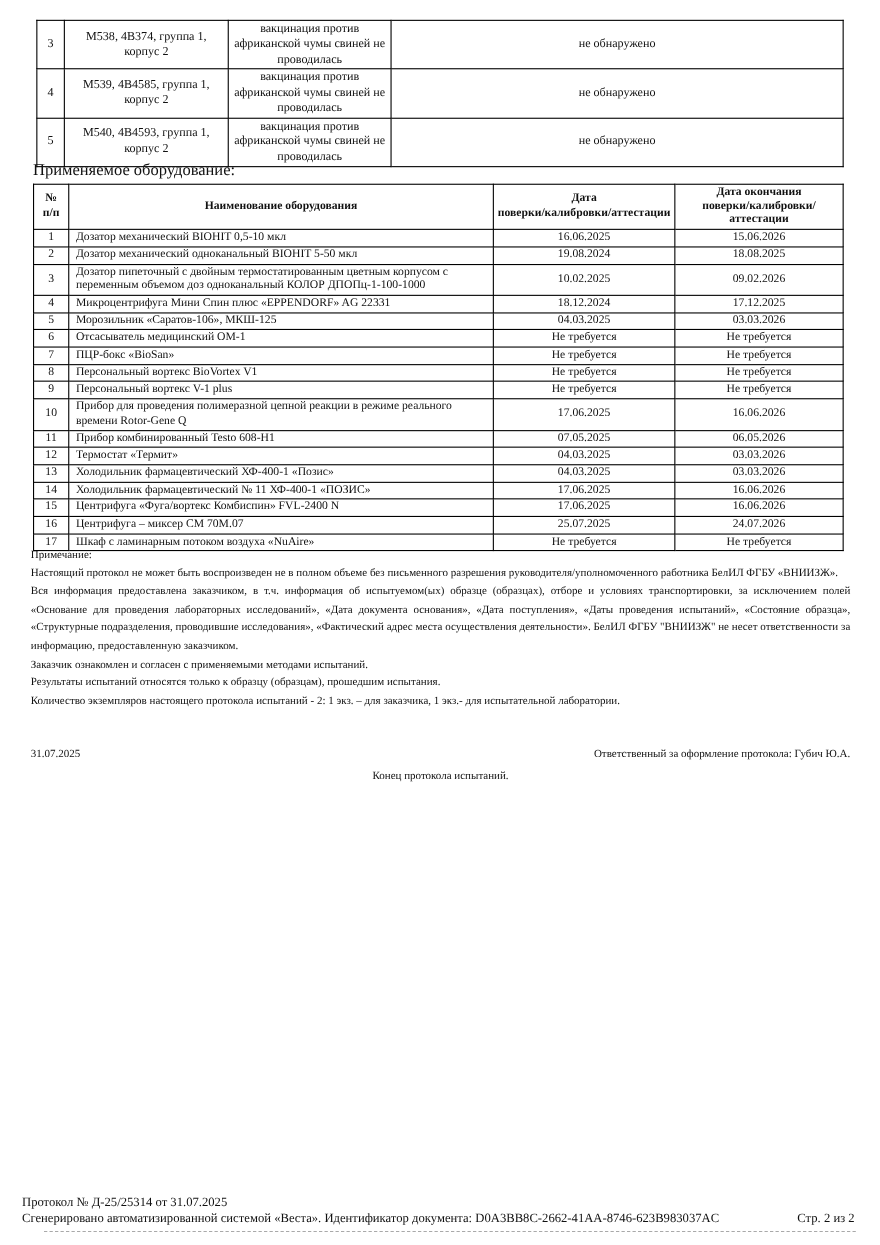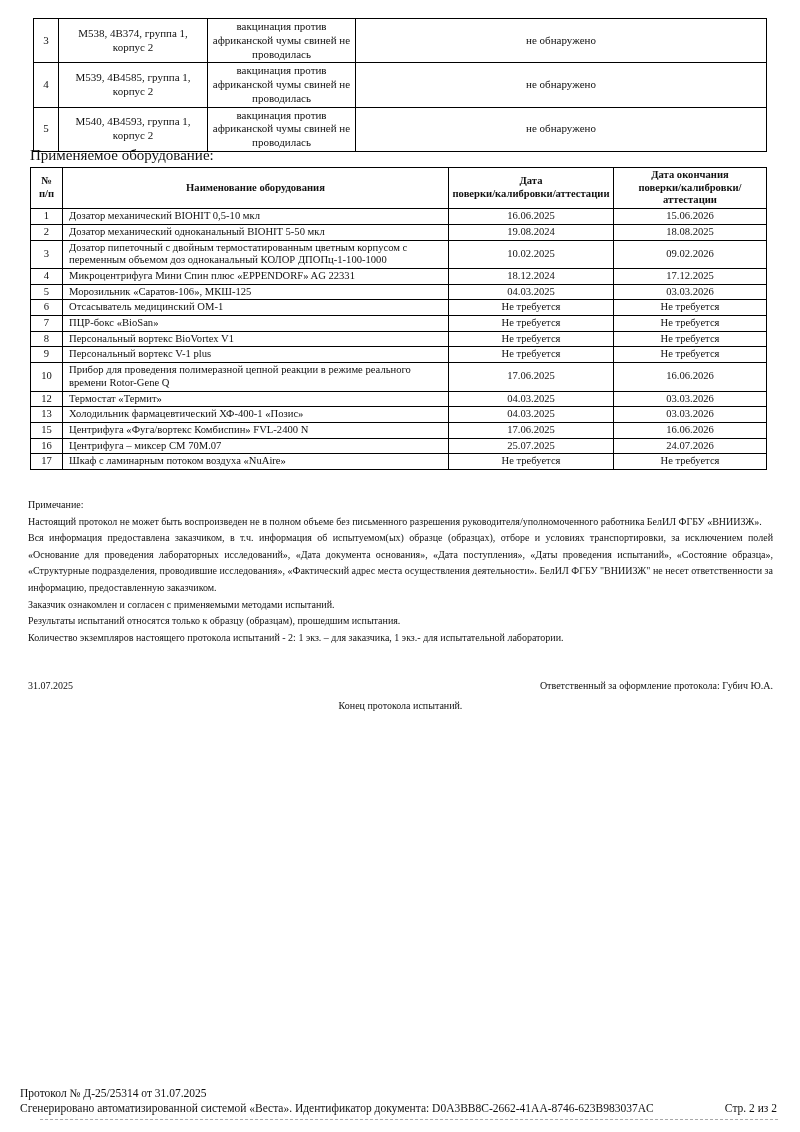--- a/index.html
+++ b/index.html
@@ -175,30 +175,42 @@
           <td>Не требуется</td>
           <td>Не требуется</td>
         </tr>
         <tr>
           <td>10</td>
           <td>Прибор для проведения полимеразной цепной реакции в режиме реального времени Rotor-Gene Q</td>
           <td>17.06.2025</td>
           <td>16.06.2026</td>
         </tr>
         <tr>
+          <td>11</td>
+          <td>Прибор комбинированный Testo 608-Н1</td>
+          <td>07.05.2025</td>
+          <td>06.05.2026</td>
+        </tr>
+        <tr>
           <td>12</td>
           <td>Термостат «Термит»</td>
           <td>04.03.2025</td>
           <td>03.03.2026</td>
         </tr>
         <tr>
           <td>13</td>
           <td>Холодильник фармацевтический ХФ-400-1 «Позис»</td>
           <td>04.03.2025</td>
           <td>03.03.2026</td>
+        </tr>
+        <tr>
+          <td>14</td>
+          <td>Холодильник фармацевтический № 11 ХФ-400-1 «ПОЗИС»</td>
+          <td>17.06.2025</td>
+          <td>16.06.2026</td>
         </tr>
         <tr>
           <td>15</td>
           <td>Центрифуга «Фуга/вортекс Комбиспин» FVL-2400 N</td>
           <td>17.06.2025</td>
           <td>16.06.2026</td>
         </tr>
         <tr>
           <td>16</td>
           <td>Центрифуга – миксер СМ 70М.07</td>

